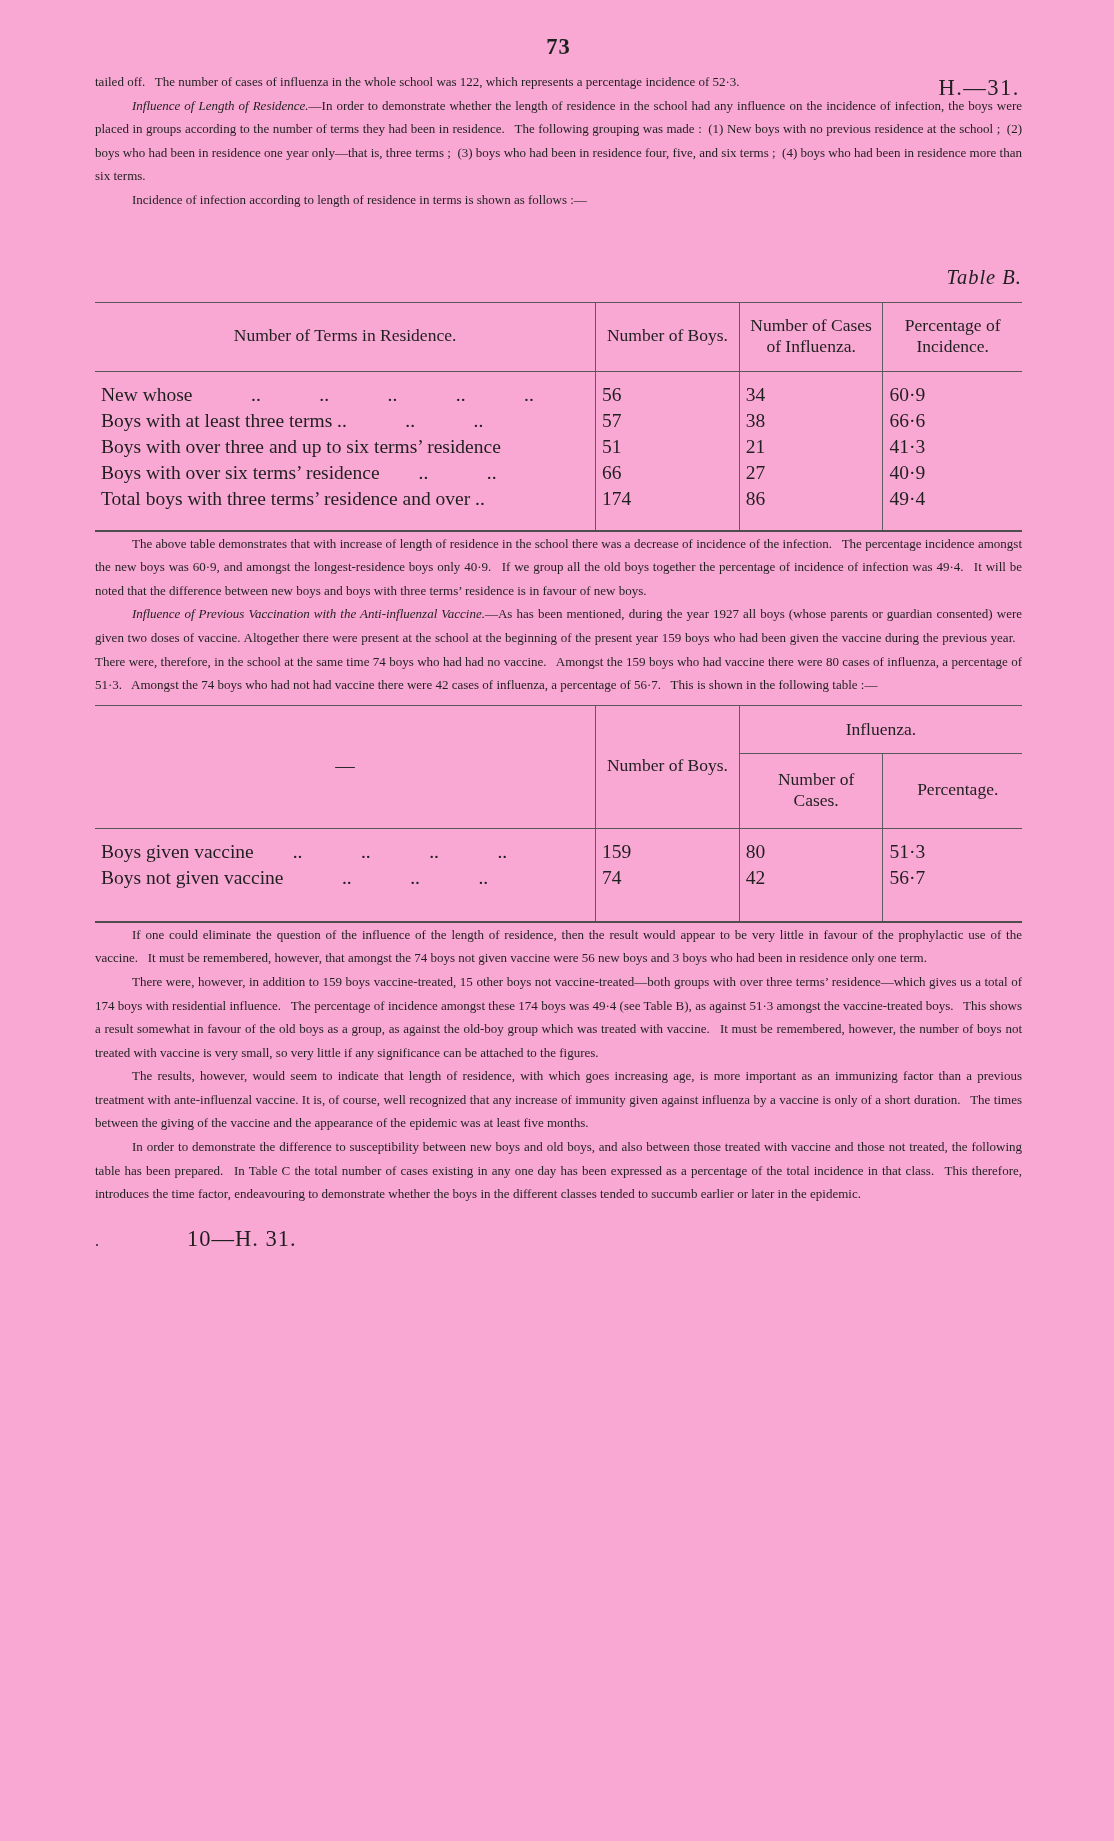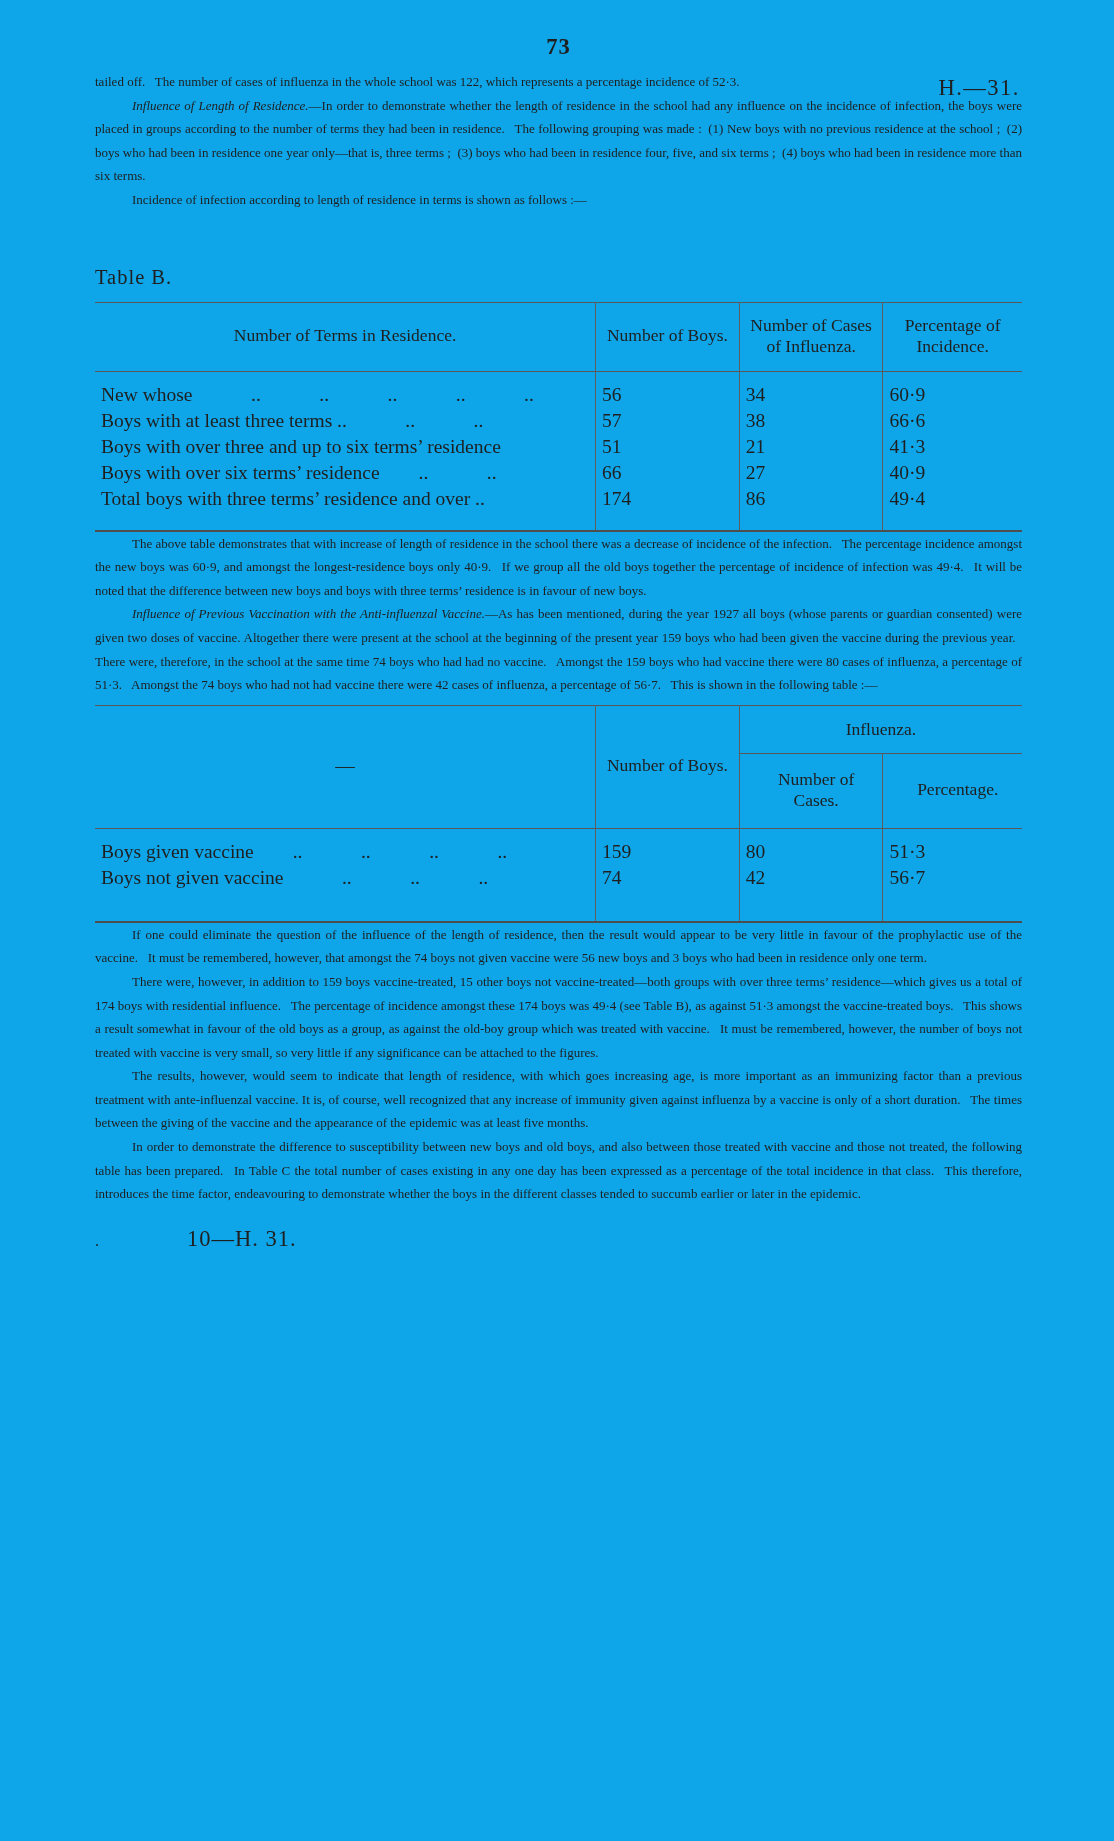--- a/index.html
+++ b/index.html
@@ -1,20 +1,20 @@
 <!DOCTYPE html>
 <html><head>
 <meta charset="utf-8">
 <style>
   html, body { margin: 0; padding: 0; background: #f6f5f2; }
   .page {
     position: relative;
     width: 1114px;
     height: 1841px;
-    background: #0ea5e9;
+    background: #f9a8d4;
     font-family: "Liberation Serif", "DejaVu Serif", serif;
     color: #1f1f1f;
     overflow: hidden;
   }
   .content {
     position: absolute;
     left: 95px;
     top: 34px;
     width: 927px;
   }
@@ -28,21 +28,22 @@
     font-size: 13px;
     line-height: 23.6px;
   }
   .ind { text-indent: 37px; }
   .mt-s { margin-top: 10px; }
   .mt-m { margin-top: 13px; }
   .mt-l { margin-top: 34px; }
   em.lead { font-style: italic; }
 
   .tbl-title {
-    text-align: left;
+    text-align: right;
+    font-style: italic;
     font-size: 20.5px;
     margin: 54px 0 13px 0;
     letter-spacing: 1px;
   }
 
   table.tbl {
     width: 100%;
     border-collapse: collapse;
     table-layout: fixed;
     border-top: 1.5px solid #585858;

